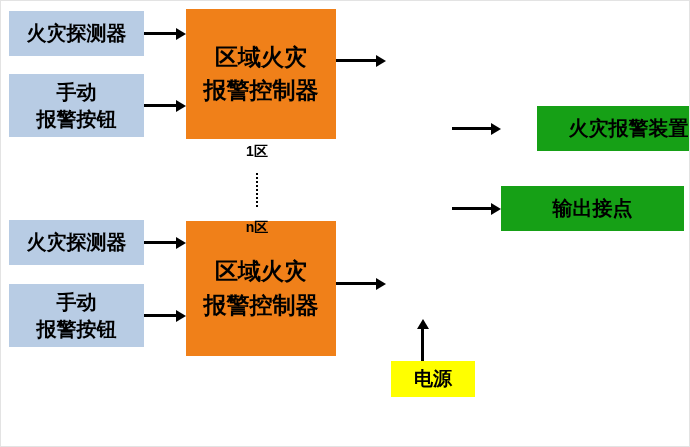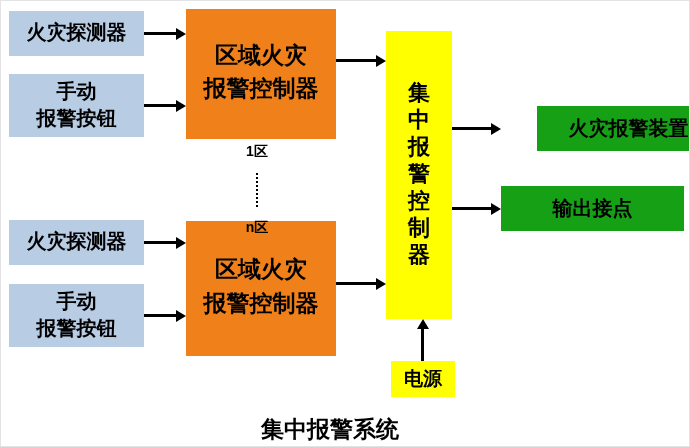--- a/index.html
+++ b/index.html
@@ -18,21 +18,20 @@
   }
   .box {
     position: absolute;
     display: flex;
     align-items: center;
     justify-content: center;
     text-align: center;
     font-weight: bold;
     color: #000;
     white-space: pre-line;
-    font-family: Liberation Mono, monospace;
   }
   .input    { background: var(--input, #b8cce4);  font-size: 20px; line-height: 1.35; }
   .regional { background: var(--regional, #f08019); font-size: 23px; line-height: 1.45; }
   .central  { background: var(--central, #ffff00); }
   .central .vtext {
     width: 26px;
     word-break: break-all;
     text-align: center;
     font-size: 22px;
     line-height: 27px;
@@ -120,38 +119,34 @@
 
   <div class="box regional" style="left:185px; top:220px; width:150px; height:135px;">区域火灾
 报警控制器</div>
 
   <div class="zone-group" style="left:230px; top:142px; width:52px;">
     <span>1区</span>
     <span class="dots"></span>
     <span>n区</span>
   </div>
 
-  <div class="box central" style="left:385px; top:30px; width:66px; height:288px;">
-    <span class="vtext">集中报警控制器</span>
-  </div>
 
-  <div class="box power" style="left:390px; top:360px; width:64px; height:36px;">电源</div>
+  <div class="box power" style="left:390px; top:360px; width:84px; height:36px;">电源</div>
 
   <div class="box output" style="left:500px; top:105px; width:183px; height:45px;margin-left:36px;">火灾报警装置</div>
 
   <div class="box output" style="left:500px; top:185px; width:183px; height:45px;">输出接点</div>
 
   <div class="arrow" style="left:143px; top:31px;  width:32px;"></div>
   <div class="arrow" style="left:143px; top:103px; width:32px;"></div>
   <div class="arrow" style="left:143px; top:240px; width:32px;"></div>
   <div class="arrow" style="left:143px; top:313px; width:32px;"></div>
 
   <div class="arrow" style="left:335px; top:58px;  width:40px;"></div>
   <div class="arrow" style="left:335px; top:281px; width:40px;"></div>
 
   <div class="arrow" style="left:451px; top:126px; width:39px;"></div>
   <div class="arrow" style="left:451px; top:206px; width:39px;"></div>
 
   <div class="arrow-up" style="left:420px; top:328px; height:32px;"></div>
 
-  <div class="diagram-title">集中报警系统</div>
 
 </div>
 
 </body></html>

